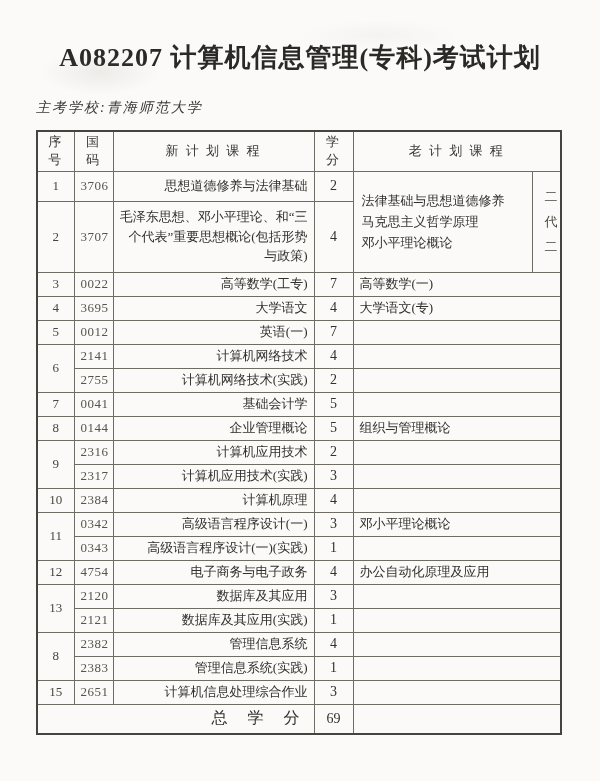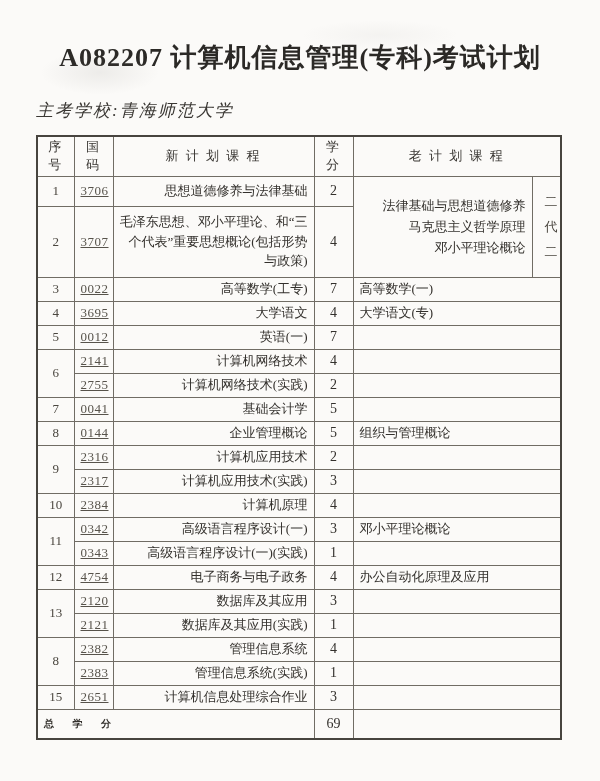--- a/index.html
+++ b/index.html
@@ -27,21 +27,21 @@
   .doc-title {
     margin-top: 40px;
     text-align: center;
     font-size: 26px;
     font-weight: bold;
     letter-spacing: 1px;
     color: #2b2926;
   }
   .school-line {
     margin: 24px 0 0 36px;
-    font-size: 17px;
+    font-size: 14px;
     font-style: italic;
     letter-spacing: 2px;
     color: #3a3733;
   }
   table.plan {
     margin: 13px 12px 0 36px;
     width: 524px;
     border-collapse: collapse;
     table-layout: fixed;
     border: 2px solid #47443f;
@@ -59,35 +59,35 @@
     height: 40px;
     letter-spacing: 2px;
     text-align: center;
     color: #3a3733;
   }
   tr.h-r1   { height: 28px; }
   tr.h-r2   { height: 66px; }
   tr.h-std  { height: 24px; }
   tr.h-tot  { height: 30px; }
   td.seq     { text-align: center; color: #4a463f; }
-  td.code    { text-align: right; color: #57534b; letter-spacing: 0.5px; text-decoration: underline; }
+  td.code    { text-align: right; color: #57534b; letter-spacing: 0.5px; }
   td.name    { text-align: right; line-height: 1.5; }
   td.credits { text-align: center; font-size: 14px; }
   td.old     { text-align: left; }
-  td.old-merged { line-height: 21px; padding-left: 8px; text-align: right; }
+  td.old-merged { line-height: 21px; padding-left: 8px; }
   td.note-cell { text-align: left; padding: 12px; }
   .v-text {
     display: inline-block;
     width: 15px;
     word-break: break-all;
     line-height: 1.95;
     font-size: 13px;
     color: #4a463f;
   }
-  td.total-label { text-align: left; letter-spacing: 8px; font-size: 10px; font-weight: bold; }
+  td.total-label { text-align: right; letter-spacing: 8px; font-size: 16px; }
 </style>
 </head>
 <body>
 
 <div class="smudge smudge-1"></div>
 <div class="smudge smudge-2"></div>
 
 <div class="doc-title">A082207 计算机信息管理(专科)考试计划</div>
 <div class="school-line">主考学校:青海师范大学</div>
 

